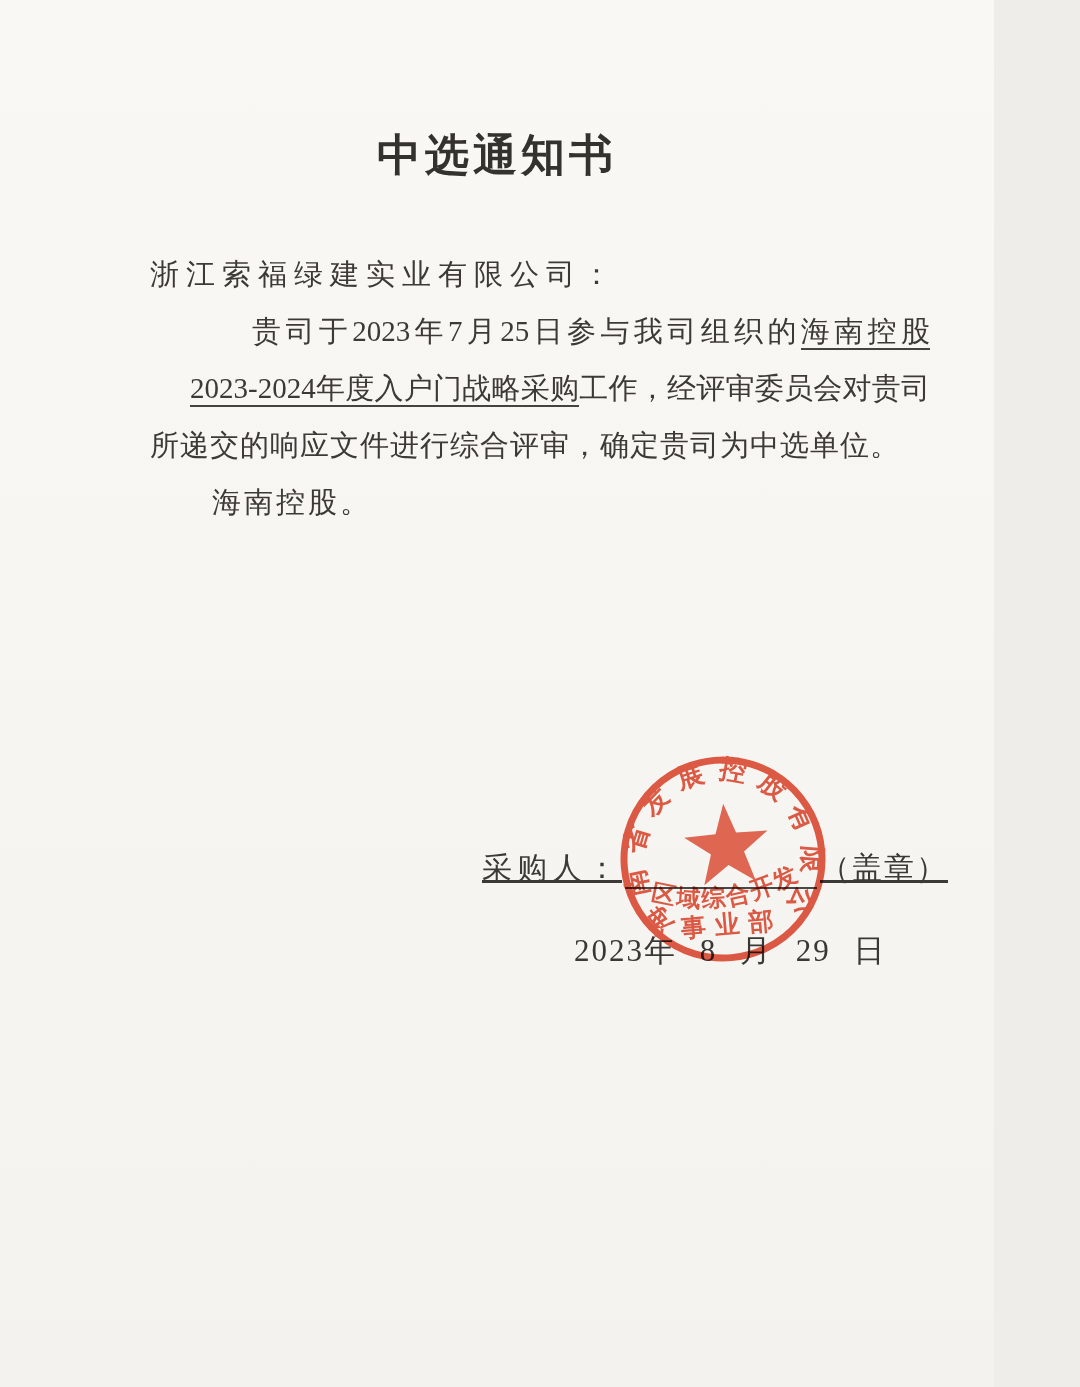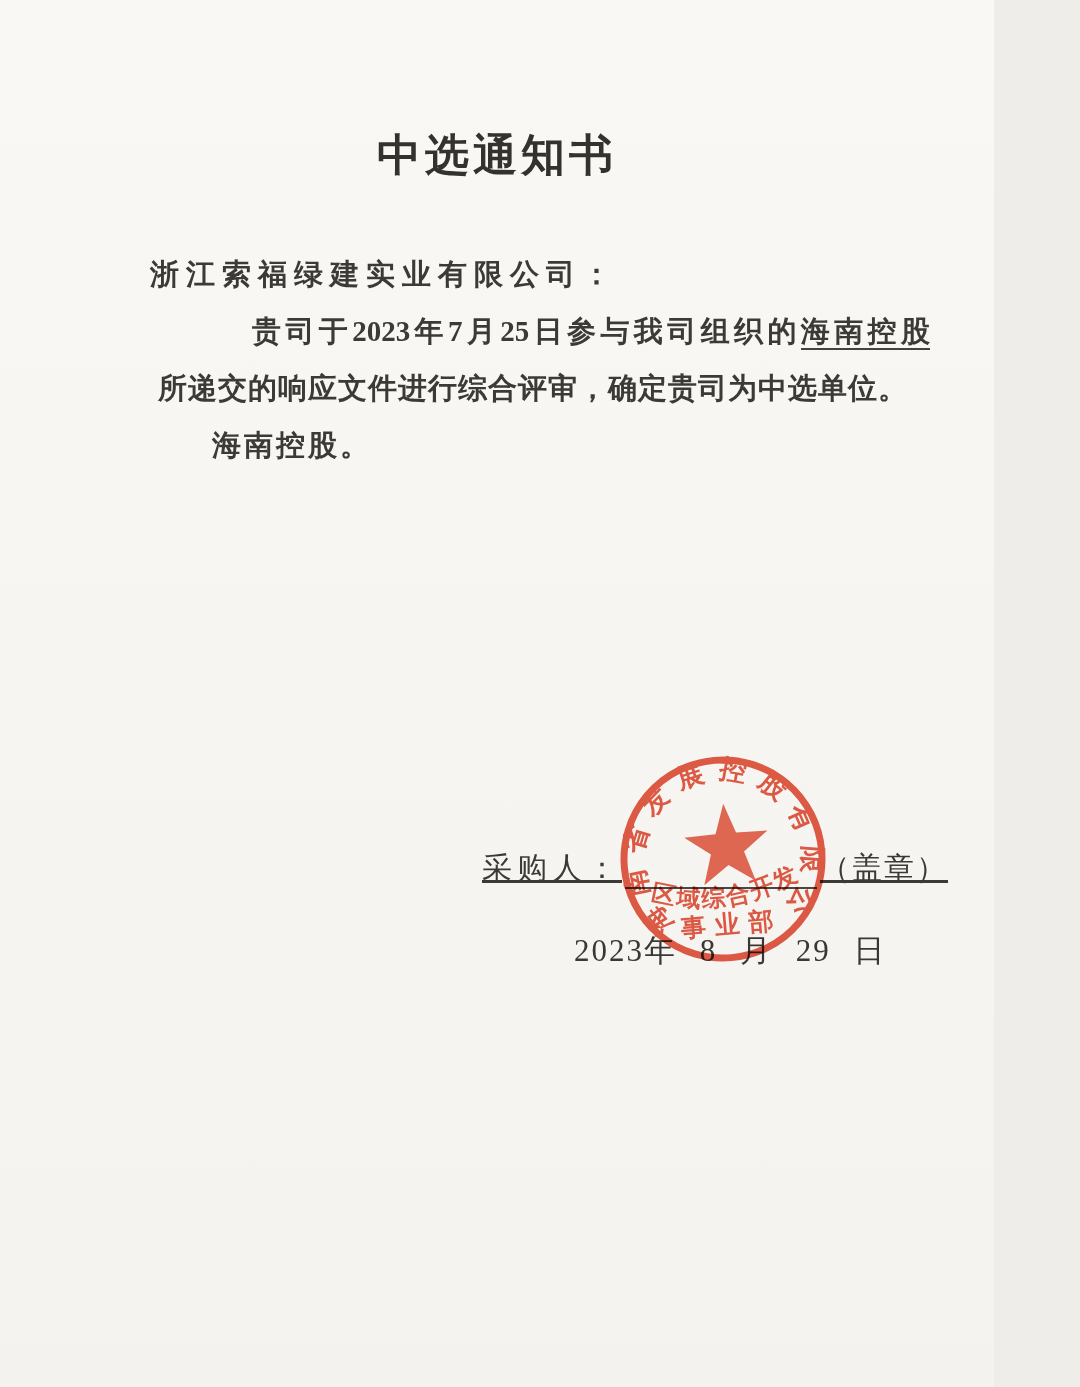--- a/index.html
+++ b/index.html
@@ -15,25 +15,25 @@
   }
   .title{
     position:absolute;top:126px;left:0;width:100%;
     margin:0;text-align:center;
     font-size:44px;font-weight:bold;letter-spacing:4px;color:#34322f;
   }
   .content{
     position:absolute;top:246px;left:150px;width:780px;
     font-size:29px;
   }
-  .line{height:57px;line-height:57px;white-space:nowrap;font-weight:bold;}
+  .line{height:57px;line-height:57px;white-space:nowrap;}
   .justify{white-space:normal;text-align:justify;text-align-last:justify;text-justify:inter-character;overflow:hidden;margin-left:40px;}
   .indent{text-indent:62px;}
   .addressee{letter-spacing:7px;}
-  .spread1{letter-spacing:1px;margin-left:8px;}
+  .spread1{letter-spacing:1px;}
   .spread3{letter-spacing:3px;}
   .u{border-bottom:2px solid #45433f;padding-bottom:1px;}
   .sig-row{
     position:absolute;top:848px;left:482px;height:46px;
     font-size:30px;white-space:nowrap;z-index:1;text-decoration:underline;
   }
   .sig-label{letter-spacing:5px;}
   .sig-line{
     display:inline-block;width:192px;height:34px;
     border-bottom:2px solid #4a4846;margin:0 3px;vertical-align:bottom;
@@ -66,20 +66,23 @@
 
   <h1 class="title">中选通知书</h1>
 
   <div class="content">
     <div class="line addressee">
       <span>浙江索福绿建实业有限公司：</span>
     </div>
     <div class="line justify indent">
       <span>贵司于2023年7月25日参与我司组织的</span><span class="u">海南控股</span>
     </div>
+    <div class="line justify">
+      <span class="u">2023-2024年度入户门战略采购</span><span>工作，经评审委员会对贵司</span>
+    </div>
     <div class="line spread1">
       <span>所递交的响应文件进行综合评审，确定贵司为中选单位。</span>
     </div>
     <div class="line indent spread3">
       <span>海南控股。</span>
     </div>
   </div>
 
   <div class="sig-row">
     <span class="sig-label">采购人：</span><span class="sig-line"></span><span class="seal-note">（盖章）</span>

